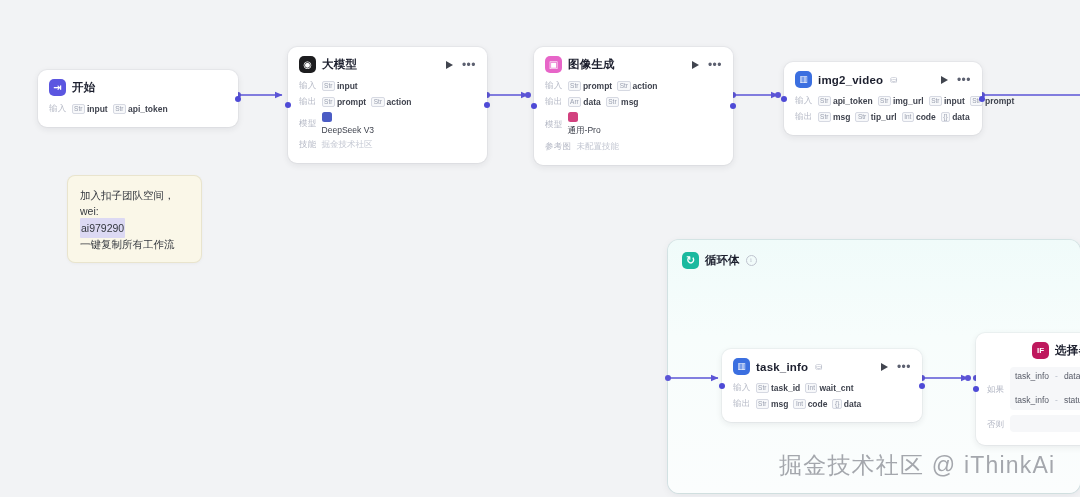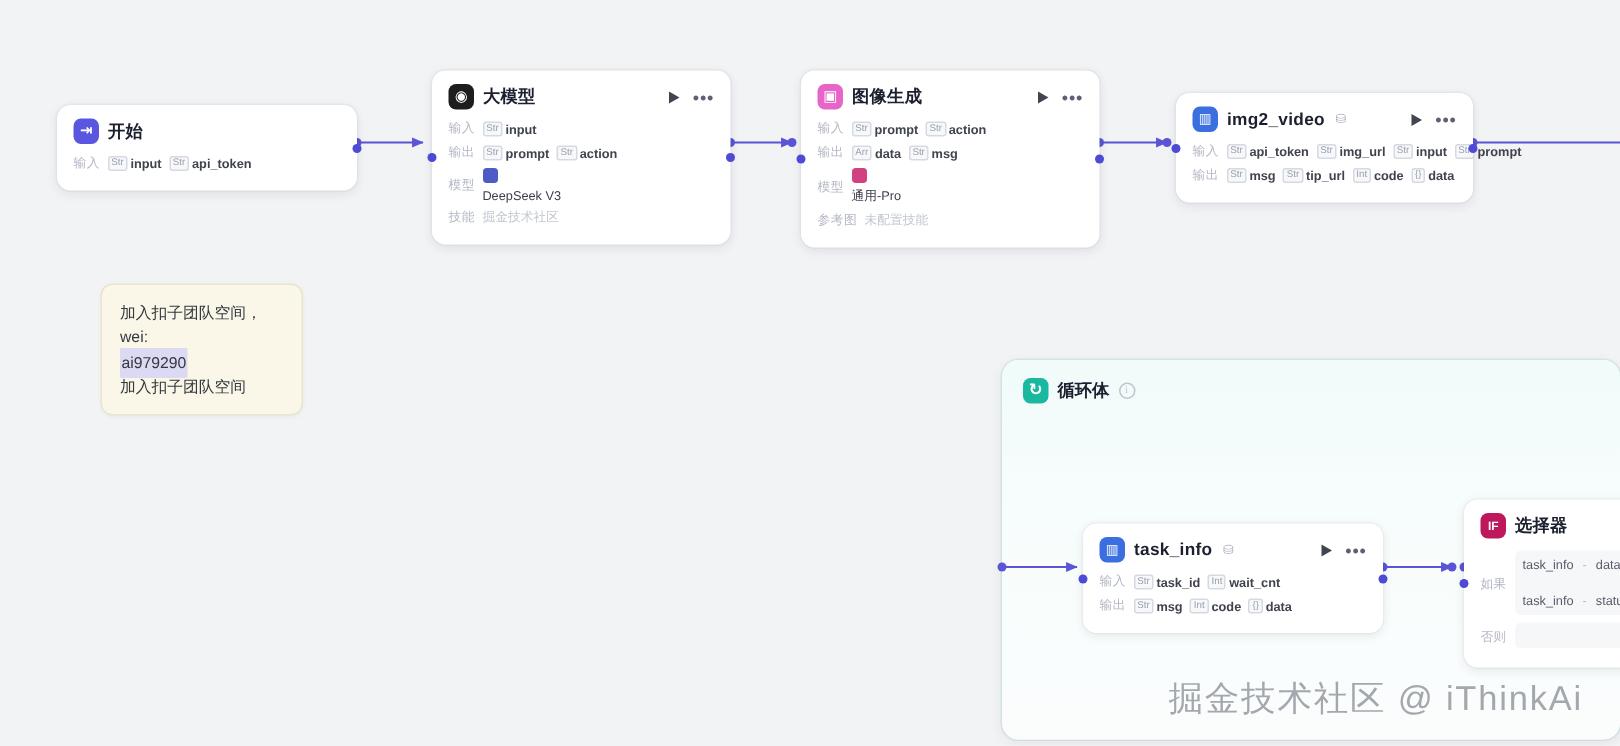--- a/index.html
+++ b/index.html
@@ -498,21 +498,21 @@
         <span class="t">{}</span>
         <span>data</span>
       </span>
     </div>
     <span class="port left"></span>
     <span class="port right"></span>
   </div>
 
   <div class="node" style="left:976px; top:333px; width:160px;">
     <div class="node-head">
-      <span class="node-ico" style="background:#be185d; font-size:8px; letter-spacing:0;">IF</span>
+      <span class="node-ico" style="background:#be185d; font-size:8px; letter-spacing:0;margin-left:45px;">IF</span>
       <span class="node-title">选择器</span>
     </div>
     <div class="sel-body">
       <div class="sel-row">
         <span class="sel-label">如果</span>
         <div class="sel-conds">
           <div class="cond">
             <span>task_info</span>
             <span class="sep">-</span>
             <span>data</span>
@@ -528,24 +528,24 @@
         </div>
       </div>
       <div class="sel-row">
         <span class="sel-label">否则</span>
         <div class="sel-empty"></div>
       </div>
     </div>
     <span class="port left"></span>
   </div>
 
-  <div class="sticky" style="left:68px; top:190px; width:133px; height:86px; background:#faf7e8; box-shadow:0 0 0 1px #e9e4cd, 0 1px 4px rgba(28,31,46,0.06);">
+  <div class="sticky" style="left:68px; top:176px; width:133px; height:86px; background:#faf7e8; box-shadow:0 0 0 1px #e9e4cd, 0 1px 4px rgba(28,31,46,0.06);">
     <div>加入扣子团队空间，wei:</div>
     <div>
       <span class="hl">ai979290</span>
     </div>
-    <div>加入扣子团队空间</div>
+    <div>一键复制所有工作流</div>
   </div>
 
 
   <div class="watermark" style="left:779px; top:450px;">掘金技术社区 @ iThinkAi</div>
 
 </div>
 
 </body></html>

